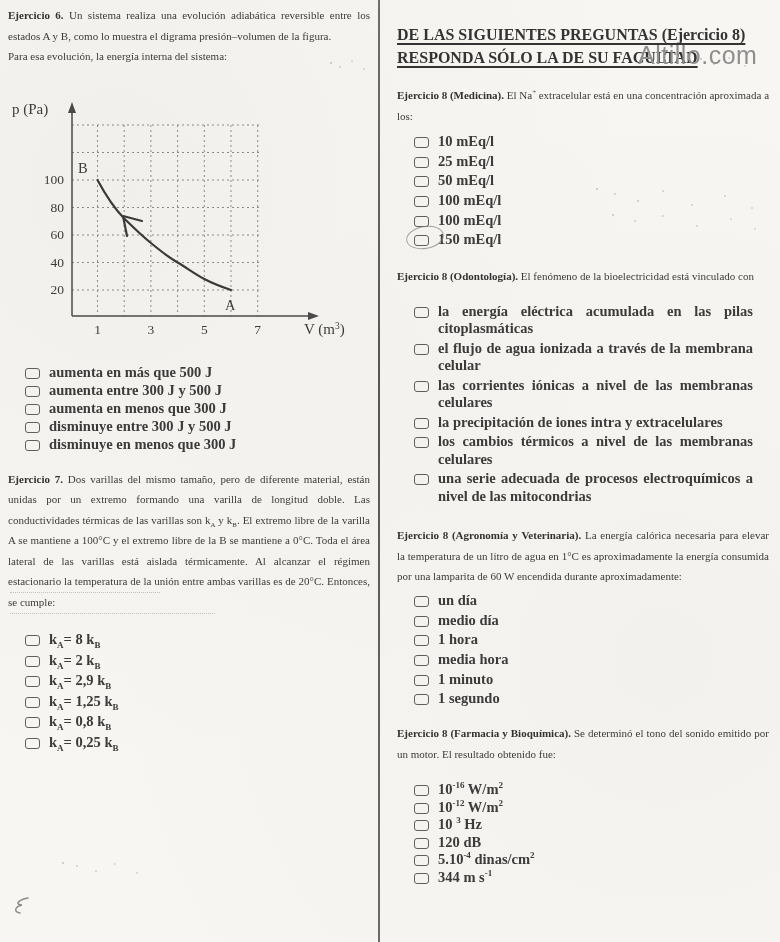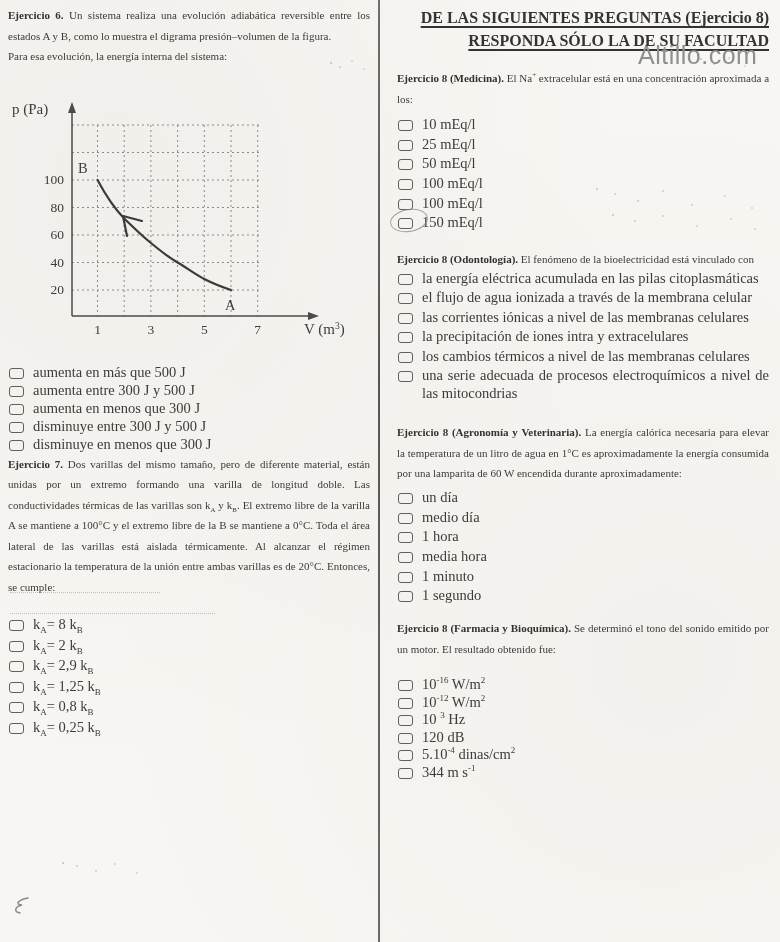--- a/index.html
+++ b/index.html
@@ -19,39 +19,39 @@
   .divider{position:absolute;left:378px;top:0;width:2px;height:942px;background:linear-gradient(#6e6e6e,#565656 40%,#6a6a6a);}
   .col{position:absolute;top:0;}
   .col-left{left:8px;width:362px;}
   .col-right{left:397px;width:372px;}
   p{margin:0;font-size:11px;line-height:20.5px;text-align:justify;}
   .lead{text-align:left;}
   b{color:#323232;}
   sup{font-size:.62em;vertical-align:super;line-height:0;}
   sub{font-size:.62em;vertical-align:sub;line-height:0;}
 
-  .opts{margin:0;}
+  .opts{margin:16px;font-weight:bold;}
   .opt{display:flex;align-items:flex-start;position:relative;}
   .cb{flex:none;width:13px;height:9px;border:1.5px solid #5f5f5f;border-radius:3px;margin:4px 9px 0 1px;background:transparent;}
   .opt-label{font-size:14.5px;line-height:17px;text-align:justify;}
 
   .opts-ej6{margin-top:16px;}
   .opts-ej6 .opt{margin-bottom:1px;}
   .ej7{}
   .opts-ej7{margin-top:19px;}
   .opts-ej7 .opt{margin-bottom:3.5px;}
 
   .chart{display:block;margin-top:29px;}
   .chart text{font-family:"Liberation Serif", serif;fill:#3c3c3c;}
   .grid{stroke:#8b8b8b;stroke-width:1;stroke-dasharray:2 3;fill:none;}
   .axis{stroke:#4a4a4a;stroke-width:1.5;fill:none;}
   .curve{stroke:#3a3a3a;stroke-width:2.2;fill:none;stroke-linecap:round;}
   .curve-arrow{stroke:#3a3a3a;stroke-width:2.2;fill:none;stroke-linecap:round;stroke-linejoin:round;}
 
-  .hdr{font-size:16px;font-weight:bold;line-height:22.5px;margin-top:7px;text-align:right;color:#333;}
+  .hdr{font-size:16px;font-weight:bold;line-height:22.5px;margin-top:24px;text-align:left;color:#333;}
   .hdr span{text-decoration:underline;text-underline-offset:3px;text-decoration-thickness:1.5px;}
   .watermark{position:absolute;left:638px;top:41px;font-family:"Liberation Sans", sans-serif;
              font-size:25px;color:#8f8f8f;letter-spacing:.5px;}
   .med-p{margin-top:16px;}
   .opts-med{margin-top:7px;}
   .opts-med .opt{margin-bottom:2.7px;}
   .odo-p{margin-top:18px;}
   .opts-odo .opt{margin-bottom:2px;}
   .opts-odo .opt-label{line-height:17.5px;}
   .agr-p{margin-top:20px;}

